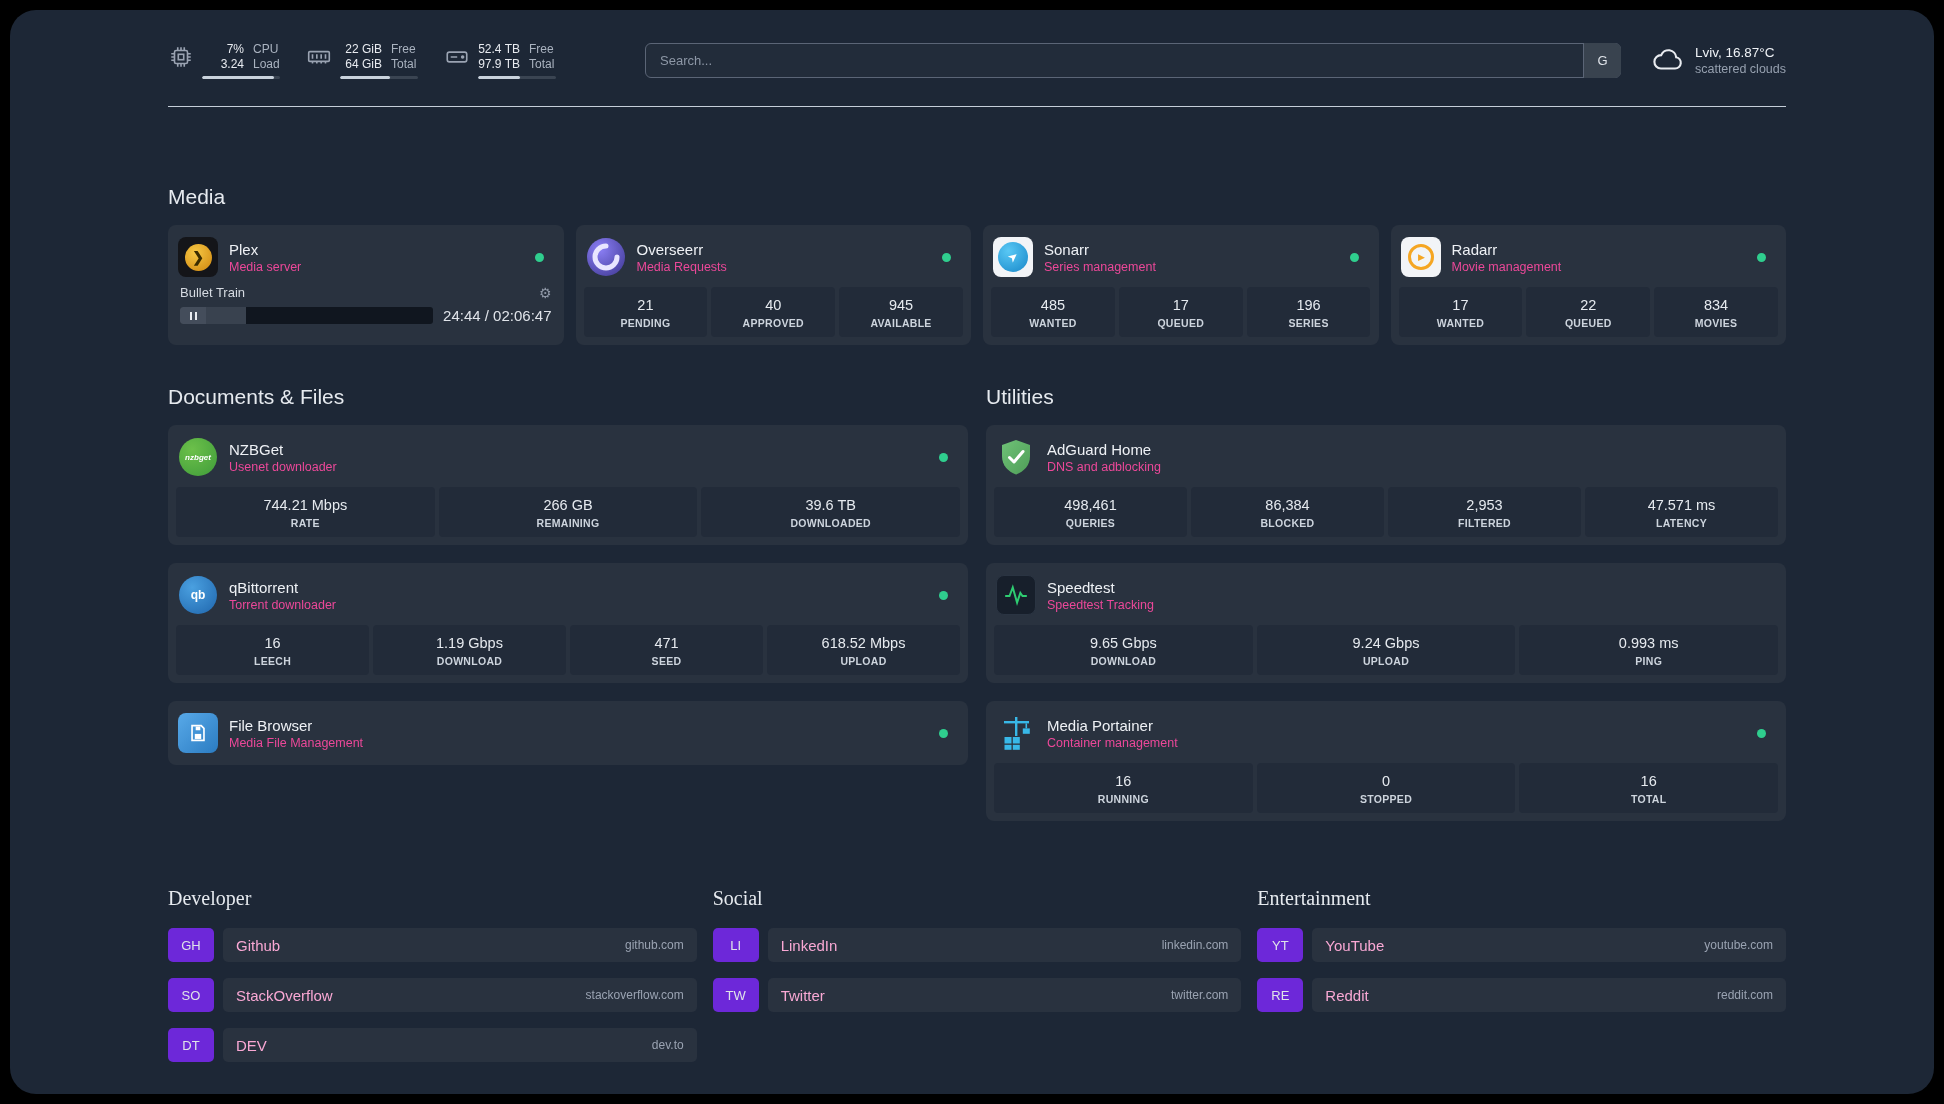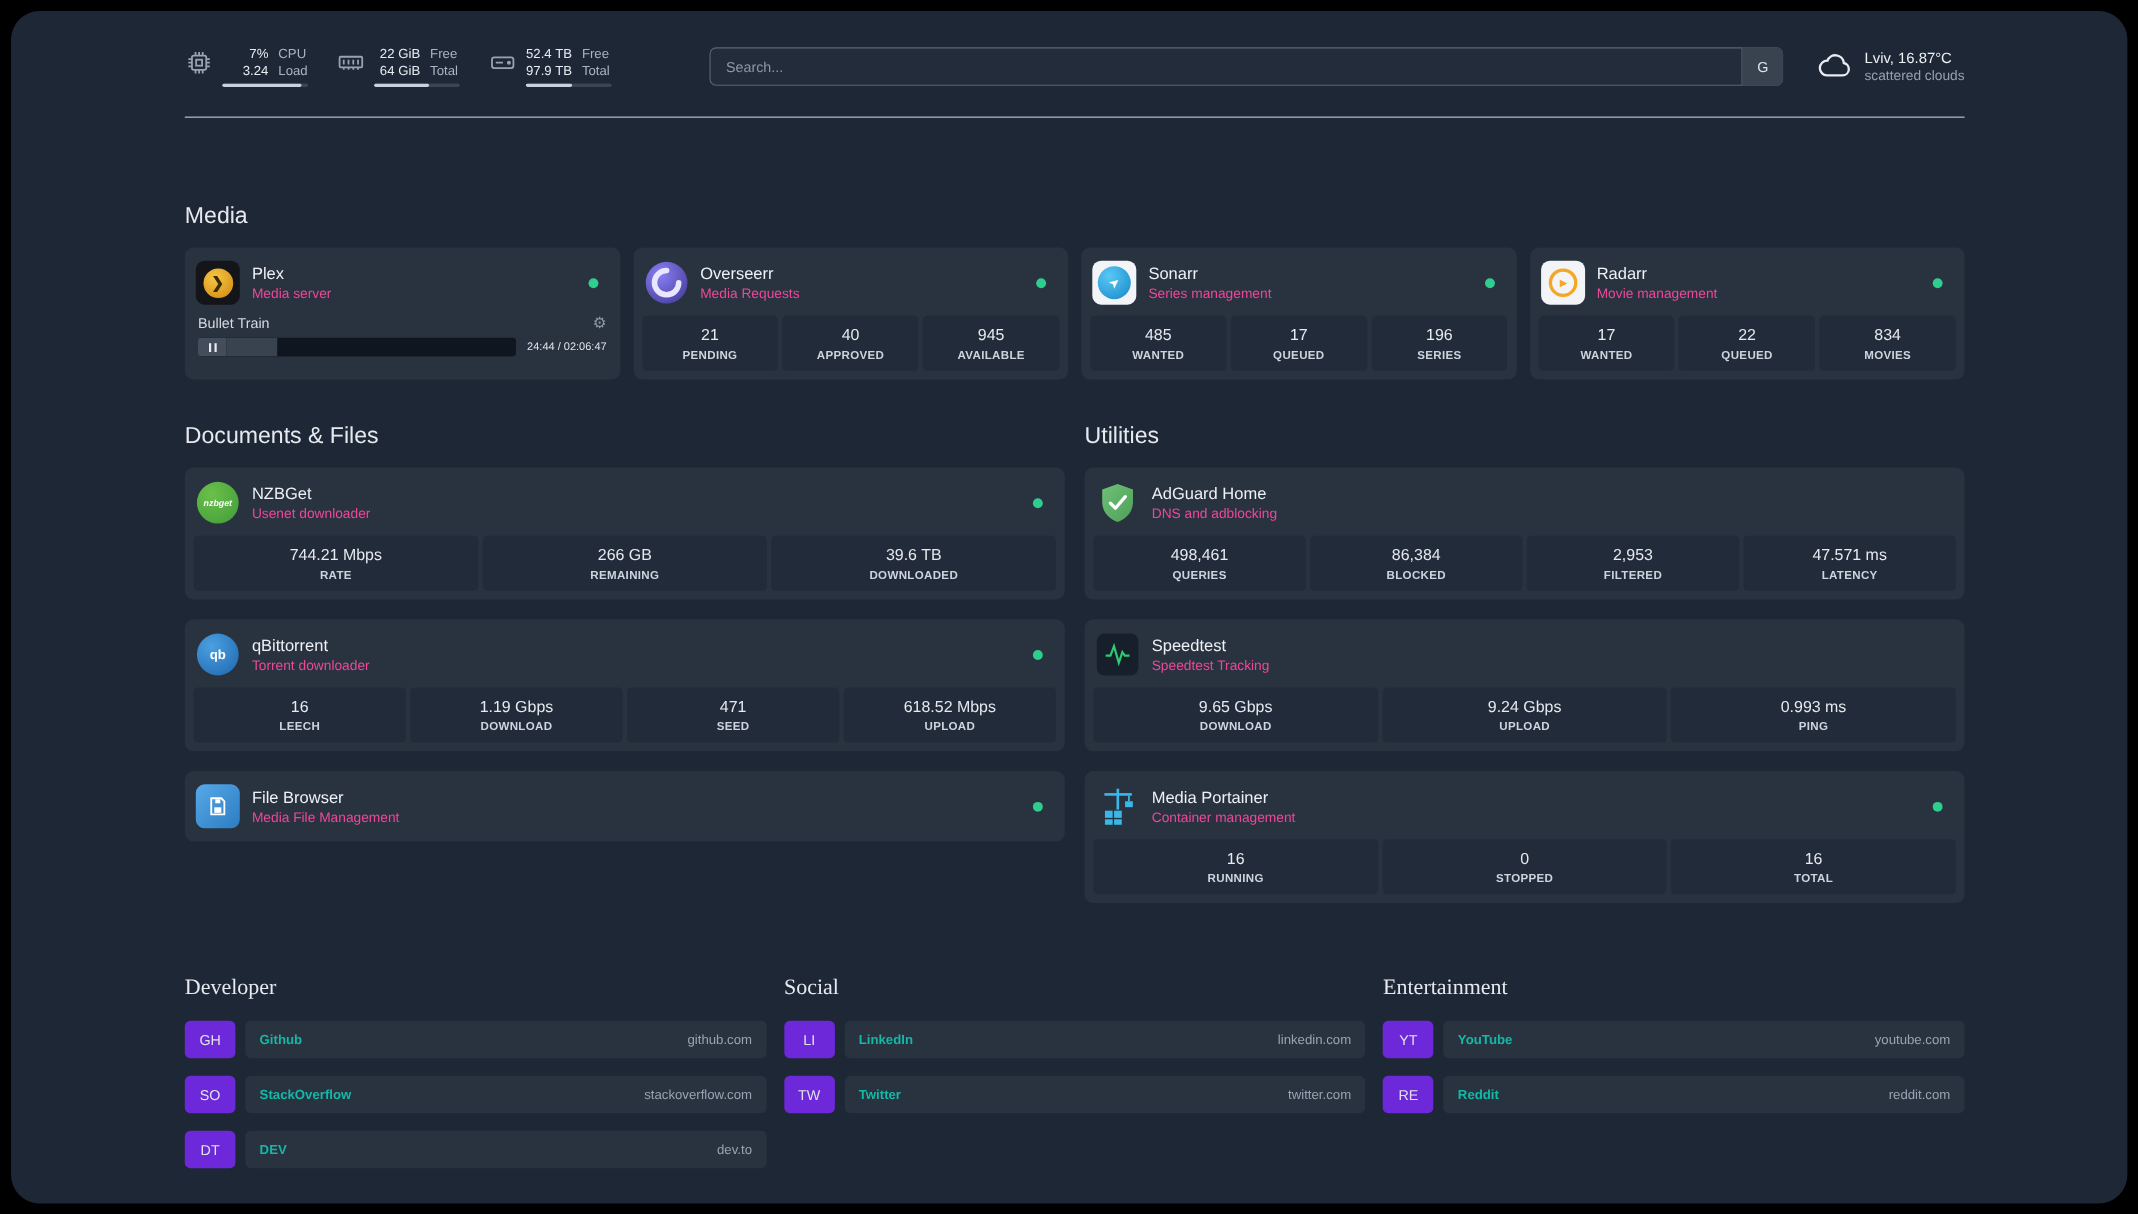--- a/index.html
+++ b/index.html
@@ -66,36 +66,36 @@
   .sonarr-ball span { color: #fff; font-size: 12px; display: inline-block; transform: rotate(-40deg); }
   .radarr-mark { width: 26px; height: 26px; border-radius: 50%; border: 3px solid #f5a623; display: flex; align-items: center; justify-content: center; color: #f5a623; font-size: 9px; padding-left: 2px; }
   .nzbget-ball { width: 38px; height: 38px; border-radius: 50%; background: radial-gradient(circle at 35% 30%, #6cc04a, #3f9c3a); display: flex; align-items: center; justify-content: center; }
   .nzbget-ball span { font-size: 8px; font-weight: bold; font-style: italic; color: #fff; }
   .qb-ball { width: 38px; height: 38px; border-radius: 50%; background: radial-gradient(circle at 35% 30%, #4aa0e0, #1f66ad); display: flex; align-items: center; justify-content: center; }
   .qb-ball span { font-size: 12px; font-weight: bold; color: #fff; }
   .fb-tile { background: linear-gradient(135deg, #58a9e8, #2b7cc2); border-radius: 8px; }
   .speedtest-tile { background: #171f2b; border-radius: 8px; border: 1px solid #2a3442; }
   
   .player { margin-top: 2px; padding: 2px 4px 4px; }
-  .player-top { display: flex; align-items: center; justify-content: space-between; }
+  .player-top { display: flex; align-items: flex-start; justify-content: space-between; }
   .player-title { font-size: 13px; color: #d6dbe2; }
   .gear { font-size: 14px; color: #8f98a7; cursor: pointer; }
   .player-row { display: flex; align-items: center; margin-top: 6px; }
   .player-bar { flex: 1; height: 17px; background: #10161f; border-radius: 3px; display: flex; overflow: hidden; cursor: pointer; }
   .pause-btn { width: 26px; flex: 0 0 26px; background: #444d5b; display: flex; align-items: center; justify-content: center; gap: 3px; cursor: pointer; }
   .pause-btn i { display: block; width: 2px; height: 8px; background: #e8ebf0; }
   .player-fill { height: 100%; background: #39424f; }
-  .player-time { font-size: 10px; color: #e0e4ea; margin-left: 10px; white-space: nowrap; }
+  .player-time { font-size: 15px; color: #e0e4ea; margin-left: 10px; white-space: nowrap; }
   
   .bookmarks { display: grid; grid-template-columns: repeat(3, 1fr); gap: 16px; margin-top: 48px; }
   .group-title { font-size: 20px; font-weight: 500; color: #e6eaef; margin-bottom: 18px; font-family: Liberation Serif, serif; }
   .bm-row { display: flex; gap: 9px; margin-bottom: 16px; }
   .bm-abbr { width: 46px; flex: 0 0 46px; height: 34px; background: #6d28d9; border-radius: 5px; display: flex; align-items: center; justify-content: center; font-size: 13px; color: #dfe3e9; cursor: pointer; }
   .bm-main { flex: 1; height: 34px; background: #29323f; border-radius: 5px; display: flex; align-items: center; justify-content: space-between; padding: 0 13px; cursor: pointer; }
-  .bm-name { font-size: 12px; color: #14b8a6; font-weight: bold; }
+  .bm-name { font-size: 15px; color: #f9a8d4; }
   .bm-url { font-size: 12px; color: #9aa3b2; }
 </style>
 </head>
 <body>
 
 <div class="panel">
 
   <div class="topbar">
     <div class="resources">
 

